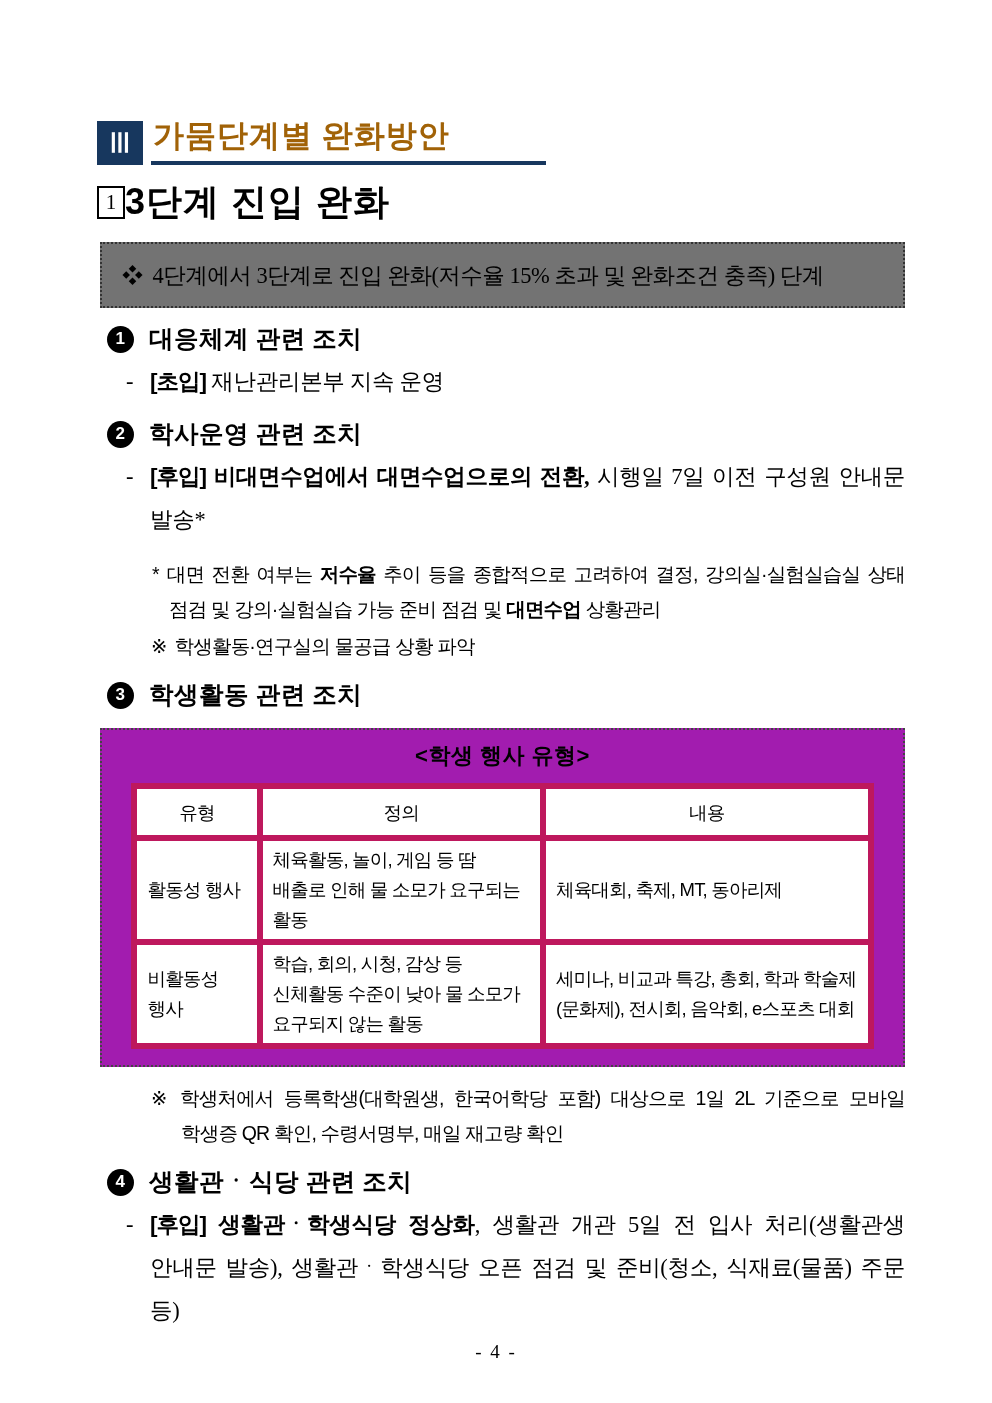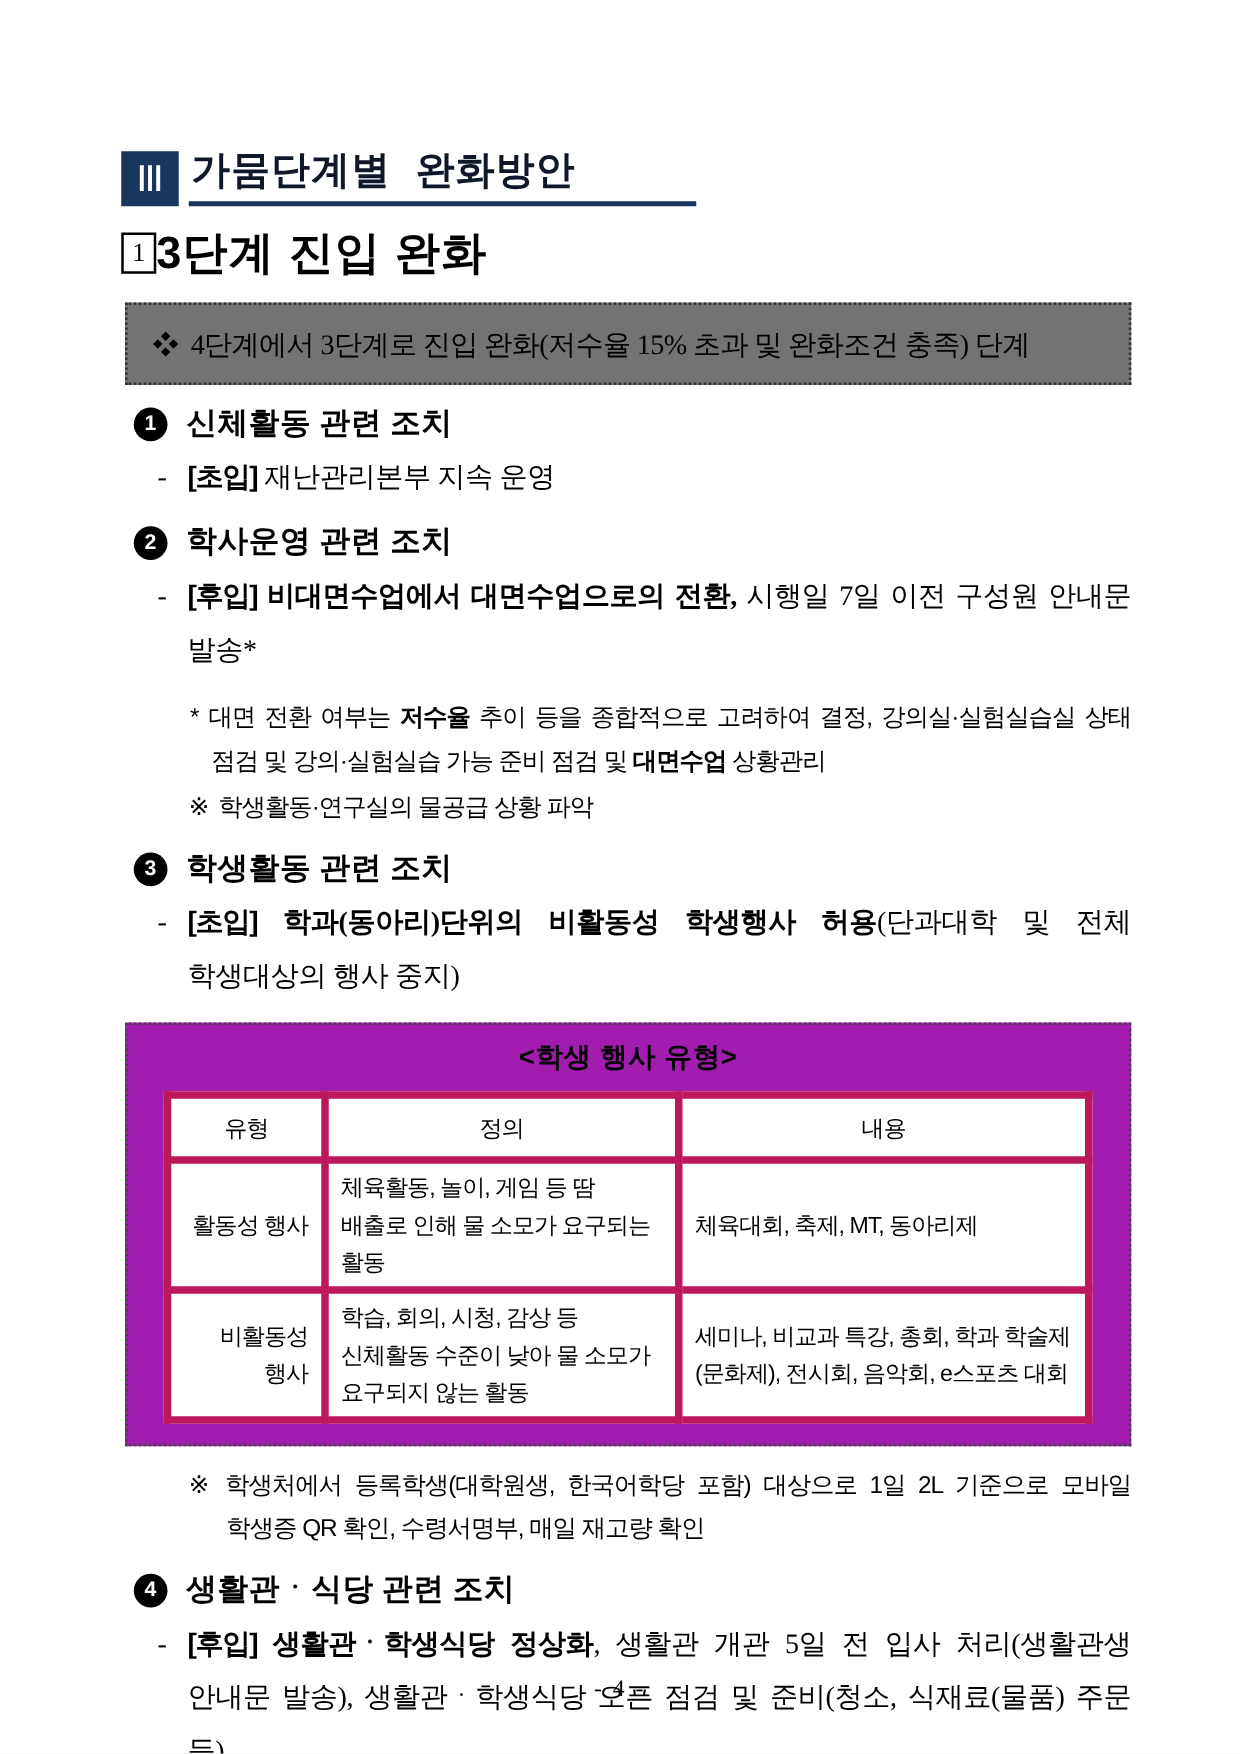--- a/index.html
+++ b/index.html
@@ -20,22 +20,22 @@
     width:46px;height:44px;background:#17375e;color:#fff;
     display:flex;align-items:center;justify-content:center;
     font-family:"Liberation Serif",serif;font-weight:700;font-size:27px;
     flex:0 0 auto;
   }
   .chapter-title-wrap{
     margin-left:8px;border-bottom:4px solid #17375e;
     padding:0 96px 4px 2px;
   }
   .chapter-title{
-    font-family:Liberation Mono, monospace;
-    font-weight:800;font-size:31px;color:#0f172a;letter-spacing:1px;
+    font-family:Liberation Serif, serif;
+    font-weight:800;font-size:31px;color:#a16207;letter-spacing:1px;
     white-space:nowrap;
   }
   
   .section-heading{margin-top:13px;display:flex;align-items:center;}
   .section-num-box{
     border:2px solid #000;width:24px;height:29px;
     display:flex;align-items:center;justify-content:center;
     font-size:21px;font-family:"Liberation Serif",serif;flex:0 0 auto;
   }
   .section-title{
@@ -97,21 +97,21 @@
   }
   table.events{width:97%;margin:0 auto;border-collapse:collapse;background:#fff;}
   table.events th, table.events td{
     border:6px solid #be185d;
     font-family:"Liberation Sans","DejaVu Sans",sans-serif;
     font-size:18.5px;letter-spacing:-0.8px;
     padding:4px 10px;vertical-align:middle;
   }
   table.events th{font-weight:400;height:38px;text-align:center;}
   table.events td{height:62px;line-height:30px;text-align:left;word-break:keep-all;}
-  table.events td.c1{text-align:right;}
+  table.events td.c1{text-align:left;}
   .col-type{width:17%;}.col-def{width:38.5%;}.col-desc{width:44.5%;}
   
   .footer{
     position:absolute;bottom:40px;left:0;right:0;
     text-align:center;font-size:19px;letter-spacing:2px;
   }
 </style>
 </head>
 <body>
 
@@ -132,37 +132,36 @@
     </div>
     <span class="section-title">3단계 진입 완화</span>
   </div>
 
   <div class="callout">
     <span class="diamond">❖</span><span>4단계에서 3단계로 진입 완화(저수율 15% 초과 및 완화조건 충족) 단계</span>
   </div>
 
   <div class="item-head">
     <span class="inum">1</span>
-    <span>신체활동 관련 조치</span>
+    <span>대응체계 관련 조치</span>
   </div>
   <p class="sub"><span class="dash">-</span><span class="lbl">[초입]</span><span> 재난관리본부 지속 운영</span></p>
 
   <div class="item-head">
     <span class="inum">2</span>
     <span>학사운영 관련 조치</span>
   </div>
   <p class="sub"><span class="dash">-</span><span class="lbl">[후입]</span><span class="b"> 비대면수업에서 대면수업으로의 전환,</span><span> 시행일 7일 이전 구성원 안내문 발송*</span></p>
   <p class="note note-star"><span class="mark">*</span><span>대면 전환 여부는 </span><span class="b">저수율</span><span> 추이 등을 종합적으로 고려하여 결정, 강의실·실험실습실 상태 점검 및 강의·실험실습 가능 준비 점검 및 </span><span class="b">대면수업</span><span> 상황관리</span></p>
   <p class="note note-ref"><span class="mark">※</span><span>학생활동·연구실의 물공급 상황 파악</span></p>
 
   <div class="item-head">
     <span class="inum">3</span>
     <span>학생활동 관련 조치</span>
   </div>
-  <p class="sub"><span class="dash">-</span><span class="lbl">[초입]</span><span class="b"> 학과(동아리)단위의 비활동성 학생행사 허용</span><span>(단과대학 및 전체 학생대상의 행사 중지)</span></p>
 
   <div class="table-box">
     <div class="table-title">&lt;학생 행사 유형&gt;</div>
     <table class="events">
       <colgroup>
         <col class="col-type">
           <col class="col-def">
           <col class="col-desc">
       </colgroup>
       <thead>

